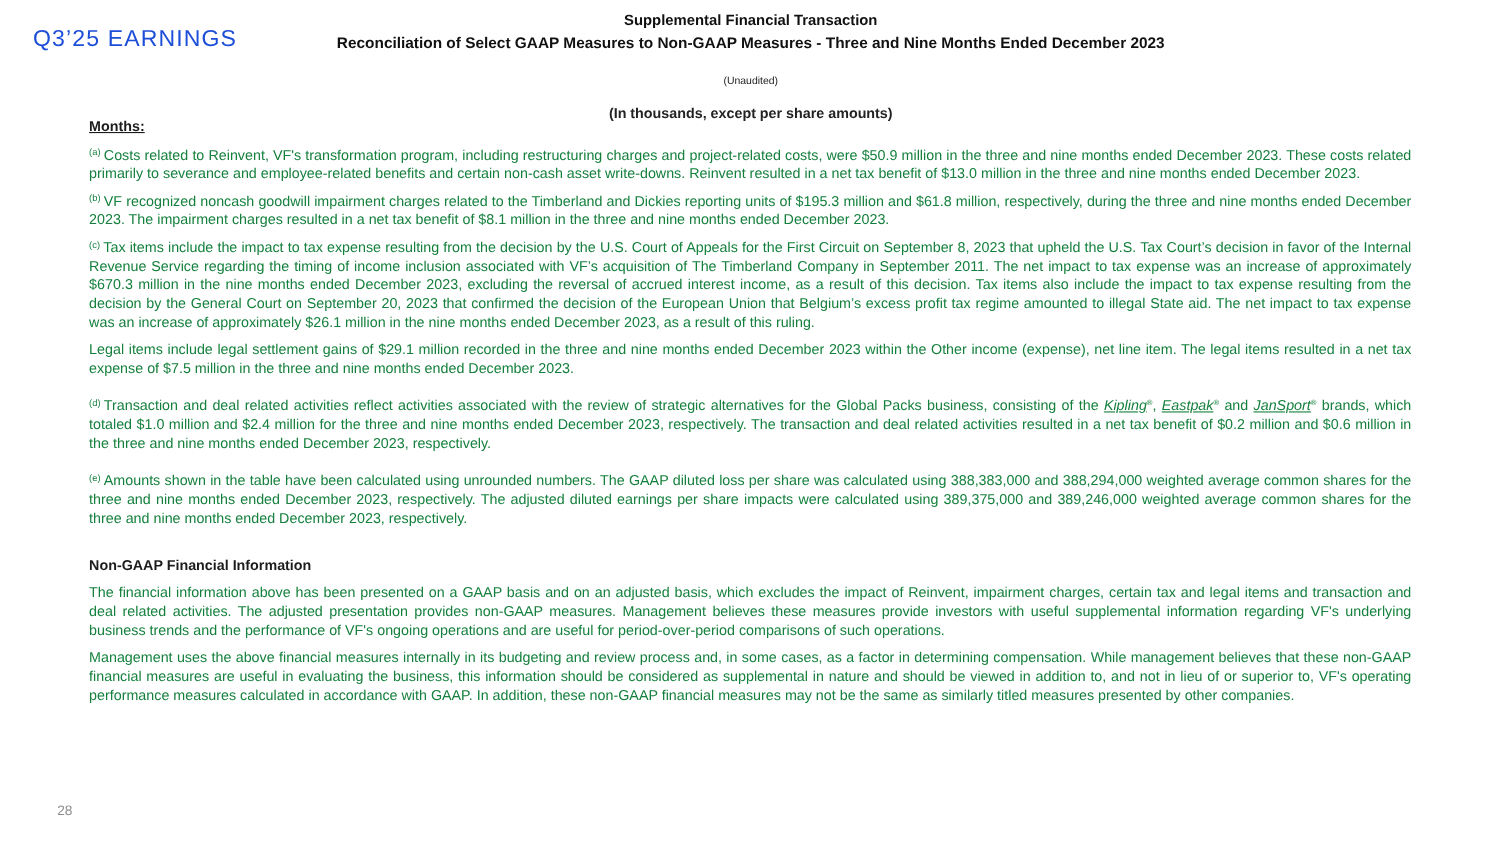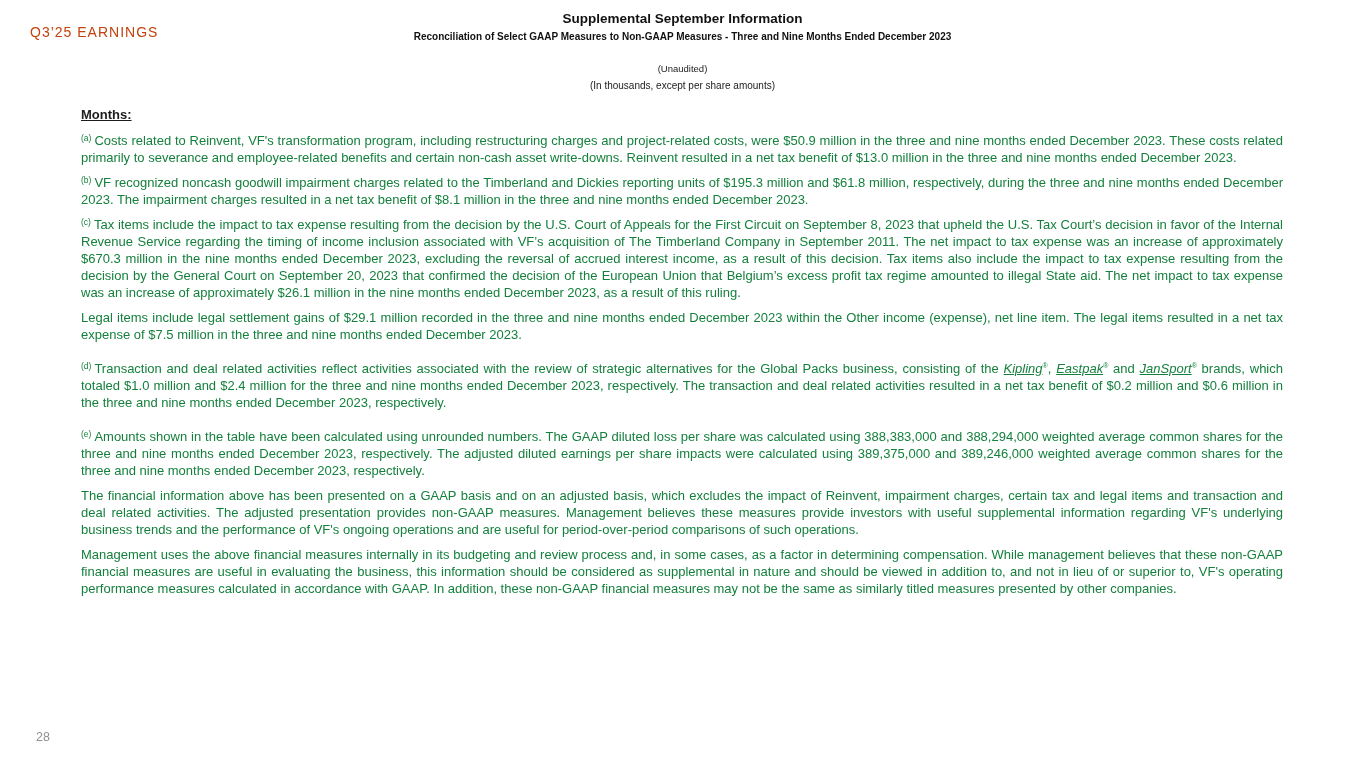--- a/index.html
+++ b/index.html
@@ -15,53 +15,54 @@
     font-family: "Liberation Sans", sans-serif;
     color: #262626;
     overflow: hidden;
   }
 
   
   .logo {
     position: absolute;
     left: 30px;
     top: 24px;
-    font-size: 14px;
+    font-size: 21px;
     letter-spacing: 1px;
-    color: #c2410c;
+    color: #1d4ed8;
     font-weight: 400;
     white-space: nowrap;
   }
   .header-center {
     position: absolute;
     left: 0;
     right: 0;
     top: 11px;
     text-align: center;
   }
   .header-title1 {
     font-size: 13.5px;
     font-weight: bold;
     color: #111111;
   }
   .header-title2 {
-    font-size: 10px;
+    font-size: 14px;
     font-weight: bold;
     color: #111111;
     margin-top: 5px;
   }
   .header-sub {
     font-size: 9.5px;
     color: #222222;
     margin-top: 21px;
   }
   .header-sub2 {
-    font-size: 10px;
+    font-size: 13px;
     color: #222222;
-    margin-top: 6px;
+    margin-top: 16px;
+    font-weight: bold;
   }
 
   
   .content {
     position: absolute;
     left: 81px;
     right: 82px;
     top: 107px;
   }
   .notes-heading {
@@ -99,35 +100,35 @@
   .section-heading {
     font-size: 13px;
     font-weight: bold;
     color: #1c1c1c;
     margin: 27px 0 9px 0;
   }
 
   
   .page-number {
     position: absolute;
-    left: 36px;
+    left: 52px;
     top: 730px;
     font-size: 12.5px;
     color: #8f8f90;
   }
 </style>
 </head>
 <body>
 
 <div class="page">
 
   <div class="logo">Q3’25 EARNINGS</div>
 
   <div class="header-center">
-    <div class="header-title1">Supplemental September Information</div>
+    <div class="header-title1">Supplemental Financial Transaction</div>
     <div class="header-title2">Reconciliation of Select GAAP Measures to Non-GAAP Measures - Three and Nine Months Ended December 2023</div>
     <div class="header-sub">(Unaudited)</div>
     <div class="header-sub2">(In thousands, except per share amounts)</div>
   </div>
 
   <div class="content">
 
     <div class="notes-heading">Months:</div>
 
     <p class="body-text"><sup class="nm">(a)</sup><span>Costs related to Reinvent, VF's transformation program, including restructuring charges and project-related costs, were $50.9 million in the three and nine months ended December 2023. These costs related primarily to severance and employee-related benefits and certain non-cash asset write-downs. Reinvent resulted in a net tax benefit of $13.0 million in the three and nine months ended December 2023.</span></p>
@@ -135,20 +136,21 @@
     <p class="body-text"><sup class="nm">(b)</sup><span>VF recognized noncash goodwill impairment charges related to the Timberland and Dickies reporting units of $195.3 million and $61.8 million, respectively, during the three and nine months ended December 2023. The impairment charges resulted in a net tax benefit of $8.1 million in the three and nine months ended December 2023.</span></p>
 
     <p class="body-text"><sup class="nm">(c)</sup><span>Tax items include the impact to tax expense resulting from the decision by the U.S. Court of Appeals for the First Circuit on September 8, 2023 that upheld the U.S. Tax Court’s decision in favor of the Internal Revenue Service regarding the timing of income inclusion associated with VF’s acquisition of The Timberland Company in September 2011. The net impact to tax expense was an increase of approximately $670.3 million in the nine months ended December 2023, excluding the reversal of accrued interest income, as a result of this decision. Tax items also include the impact to tax expense resulting from the decision by the General Court on September 20, 2023 that confirmed the decision of the European Union that Belgium’s excess profit tax regime amounted to illegal State aid. The net impact to tax expense was an increase of approximately $26.1 million in the nine months ended December 2023, as a result of this ruling.</span></p>
 
     <p class="body-text">Legal items include legal settlement gains of $29.1 million recorded in the three and nine months ended December 2023 within the Other income (expense), net line item. The legal items resulted in a net tax expense of $7.5 million in the three and nine months ended December 2023.</p>
 
     <p class="body-text gap-top"><sup class="nm">(d)</sup><span>Transaction and deal related activities reflect activities associated with the review of strategic alternatives for the Global Packs business, consisting of the </span><span class="brand">Kipling</span><sup class="reg">®</sup><span>, </span><span class="brand">Eastpak</span><sup class="reg">®</sup><span> and </span><span class="brand">JanSport</span><sup class="reg">®</sup><span> brands, which totaled $1.0 million and $2.4 million for the three and nine months ended December 2023, respectively. The transaction and deal related activities resulted in a net tax benefit of $0.2 million and $0.6 million in the three and nine months ended December 2023, respectively.</span></p>
 
     <p class="body-text gap-top"><sup class="nm">(e)</sup><span>Amounts shown in the table have been calculated using unrounded numbers. The GAAP diluted loss per share was calculated using 388,383,000 and 388,294,000 weighted average common shares for the three and nine months ended December 2023, respectively. The adjusted diluted earnings per share impacts were calculated using 389,375,000 and 389,246,000 weighted average common shares for the three and nine months ended December 2023, respectively.</span></p>
 
+    <div class="section-heading">Non-GAAP Financial Information</div>
 
     <p class="body-text">The financial information above has been presented on a GAAP basis and on an adjusted basis, which excludes the impact of Reinvent, impairment charges, certain tax and legal items and transaction and deal related activities. The adjusted presentation provides non-GAAP measures. Management believes these measures provide investors with useful supplemental information regarding VF's underlying business trends and the performance of VF's ongoing operations and are useful for period-over-period comparisons of such operations.</p>
 
     <p class="body-text">Management uses the above financial measures internally in its budgeting and review process and, in some cases, as a factor in determining compensation. While management believes that these non-GAAP financial measures are useful in evaluating the business, this information should be considered as supplemental in nature and should be viewed in addition to, and not in lieu of or superior to, VF's operating performance measures calculated in accordance with GAAP. In addition, these non-GAAP financial measures may not be the same as similarly titled measures presented by other companies.</p>
 
   </div>
 
   <div class="page-number">28</div>
 
 </div>

